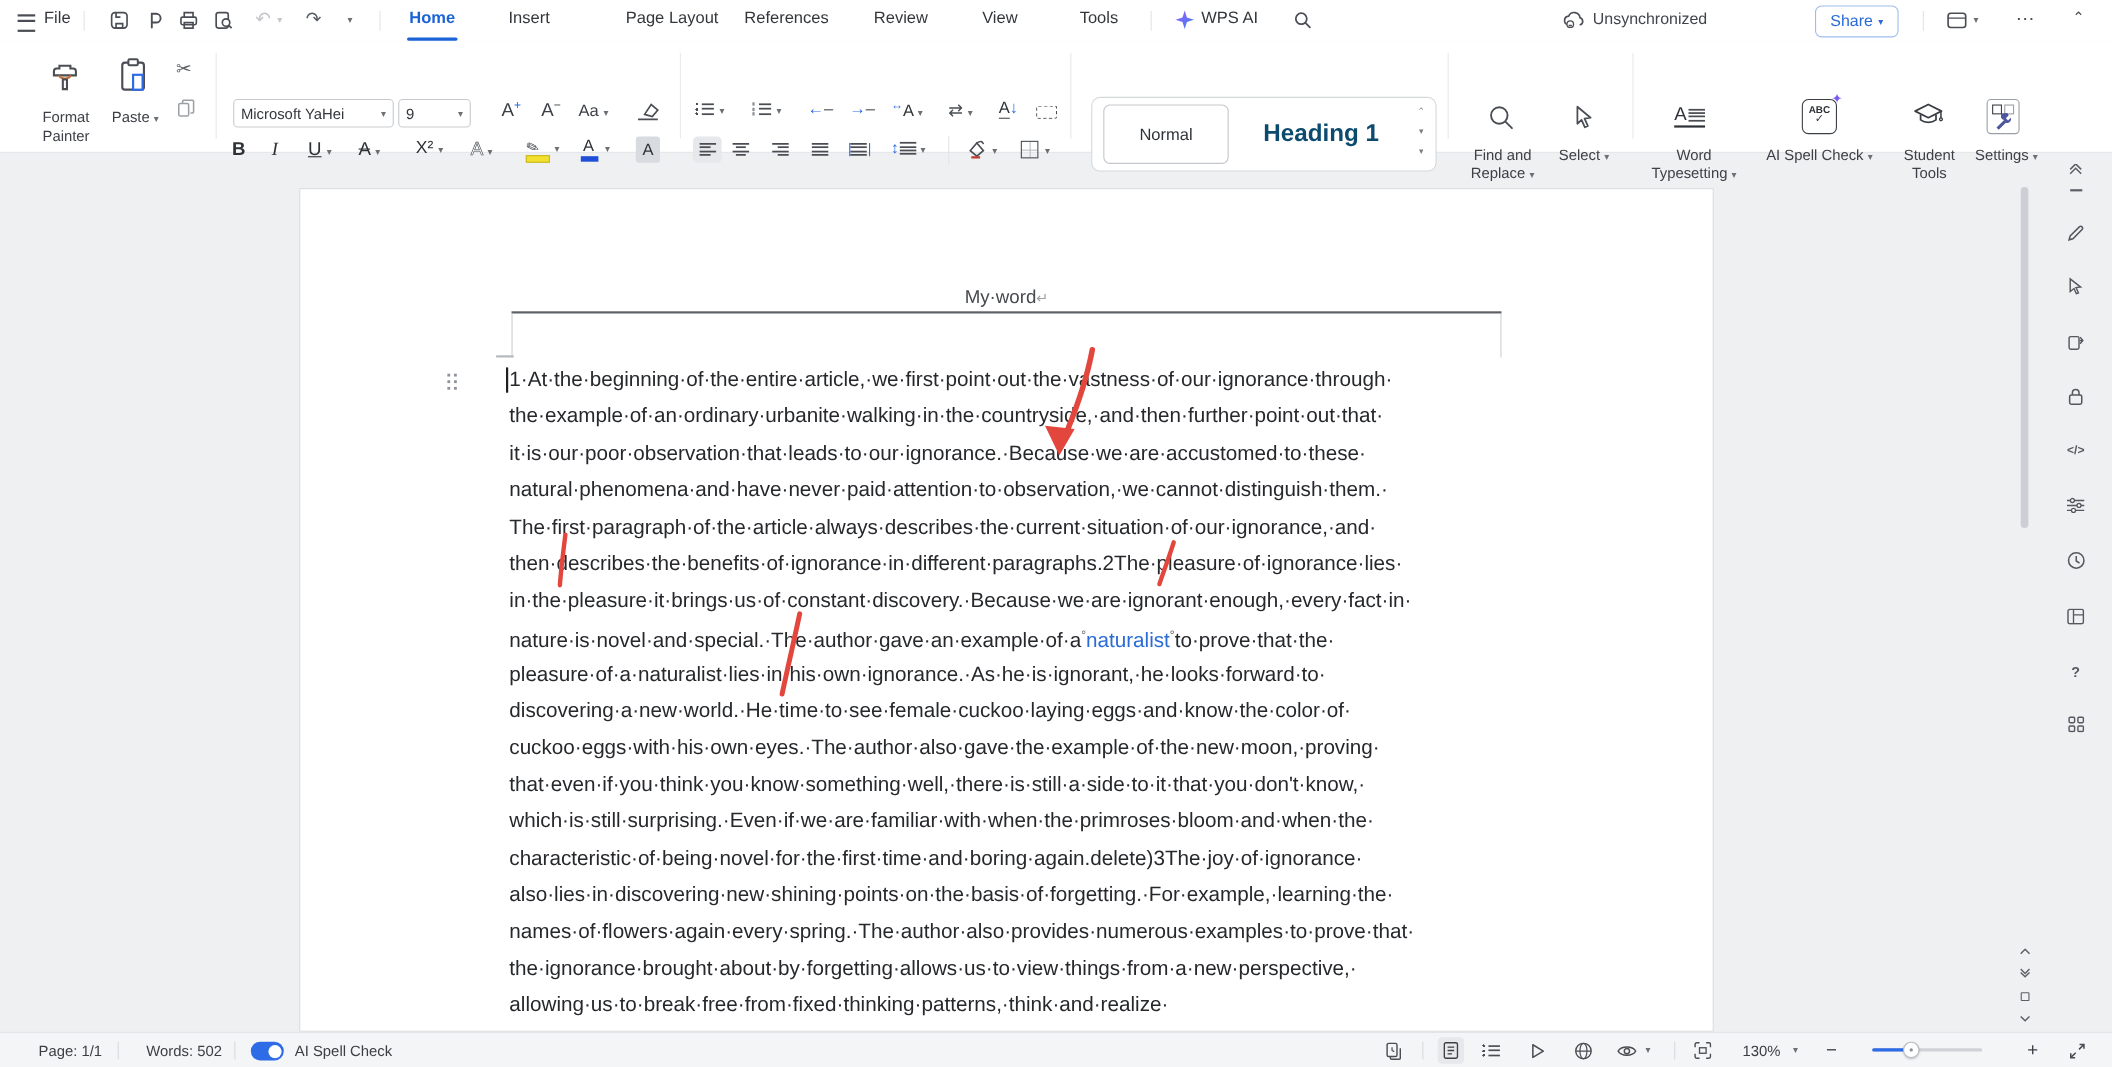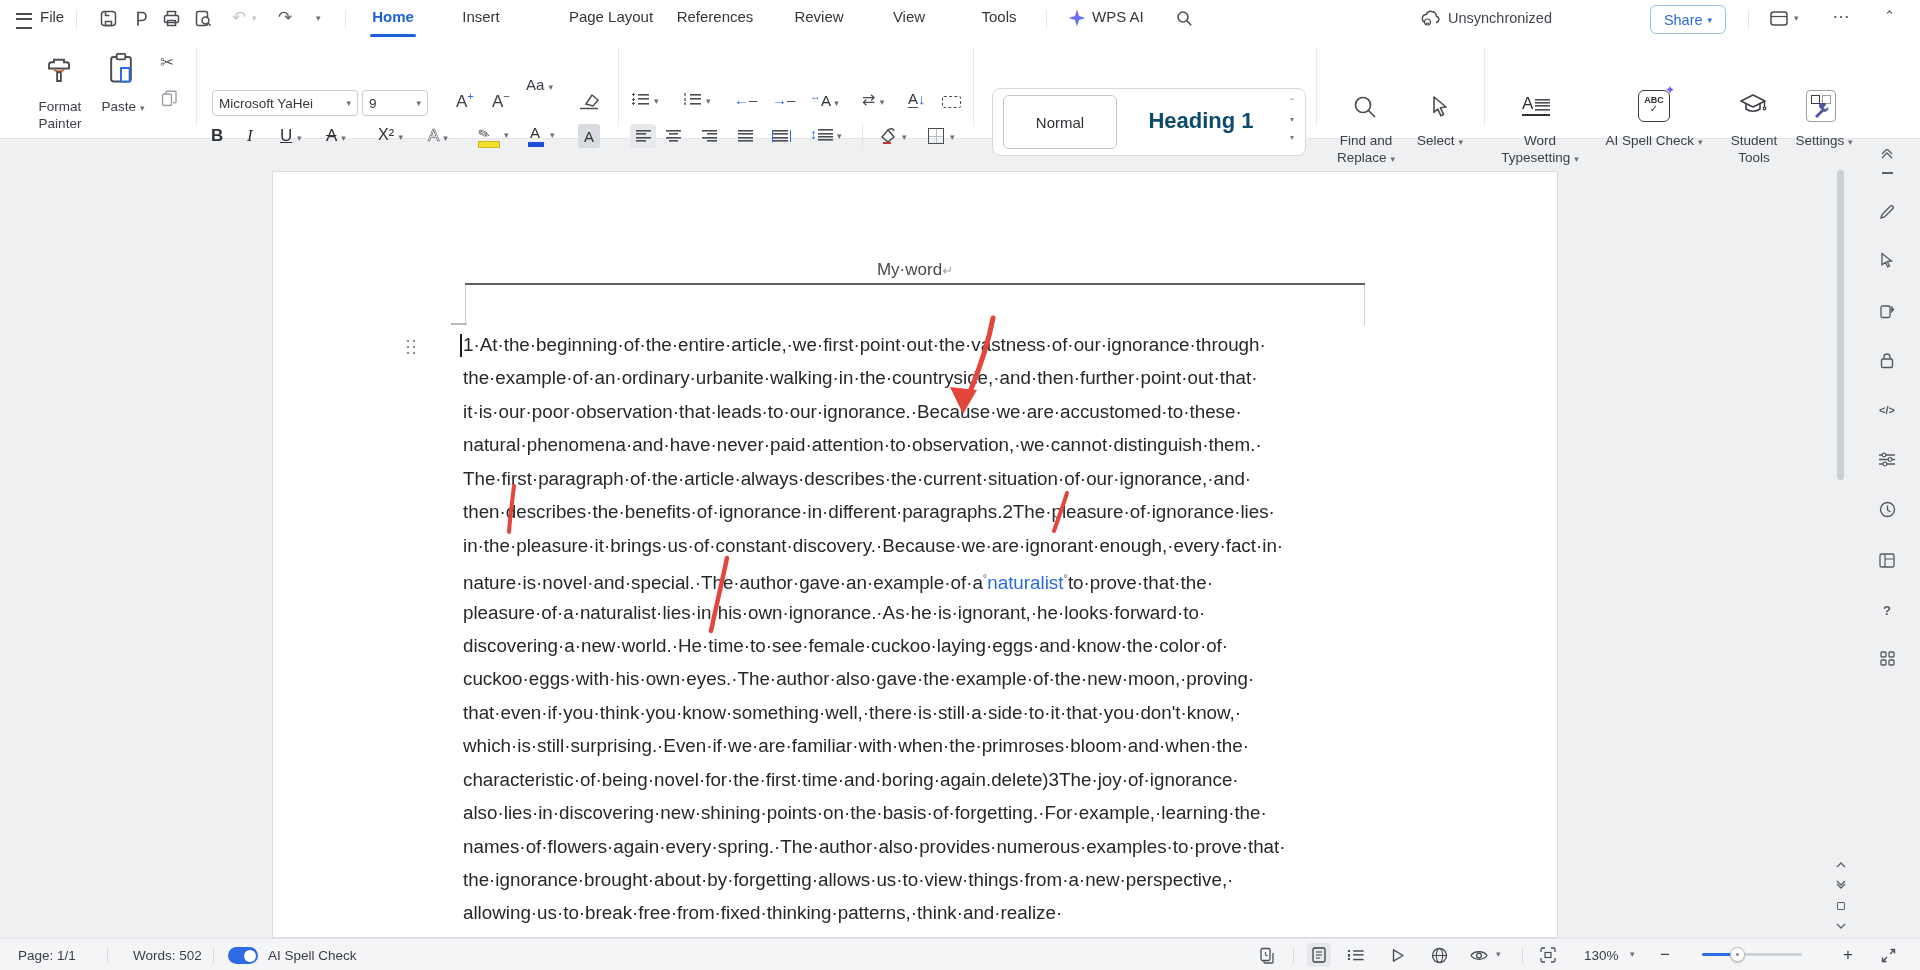--- a/index.html
+++ b/index.html
@@ -222,21 +222,21 @@
     <div class="combo" style="left:212px;top:52px;width:146px;justify-content:space-between;">
       <span>Microsoft YaHei</span>
         <span class="chev">▾</span>
     </div>
     <div class="combo" style="left:362px;top:52px;width:66px;">
       <span>9</span>
         <span class="chev">▾</span>
     </div>
     <div class="abs" style="left:456px;top:52px;font-size:17px;color:#3c4046;"><span>A</span><sup style="color:#2e6be6;font-size:11px;">+</sup></div>
     <div class="abs" style="left:492px;top:52px;font-size:17px;color:#3c4046;"><span>A</span><sup style="font-size:11px;">−</sup></div>
-    <div class="abs" style="left:526px;top:38px;font-size:15px;color:#3c4046;text-align:right;"><span>Aa</span> <span class="chev">▾</span></div>
+    <div class="abs" style="left:526px;top:54px;font-size:15px;color:#3c4046;text-align:right;"><span>Aa</span> <span class="chev">▾</span></div>
     <div class="abs" style="left:578px;top:54px;">
       <svg class="ic" width="22" height="18" viewBox="0 0 22 18">
           <path d="M8 12 L14 3 L20 8 L15 14 z" fill="none" stroke="#4a4e54" stroke-width="1.5"></path>
           <path d="M2 16.5 h18" stroke="#4a4e54" stroke-width="1.5"></path>
         </svg>
     </div>
 
     <span class="abs" style="left:211px;top:88px;font-size:17px;font-weight:bold;color:#2e3237;">B</span>
     <span class="abs" style="left:247px;top:88px;font-size:17px;font-style:italic;font-family:'Liberation Serif',serif;color:#2e3237;">I</span>
     <div class="abs" style="left:280px;top:88px;font-size:17px;color:#2e3237;"><span style="text-decoration:underline;">U</span> <span class="chev">▾</span></div>
@@ -476,21 +476,21 @@
   <div class="scroll-mini" style="top:897px;">
       <div style="width:6px;height:6px;border:1.3px solid #5b6066;border-radius:1px;"></div>
     </div>
   <div class="scroll-mini" style="top:917px;">
     <svg width="10" height="6" viewBox="0 0 10 6">
         <path d="M1 1 L5 5 L9 1" fill="none" stroke="#5b6066" stroke-width="1.3"></path>
       </svg>
   </div>
 
   <div id="statusbar">
-    <span class="abs" style="left:18px;top:9px;">Page: 1/1</span>
+    <span class="abs" style="left:35px;top:9px;">Page: 1/1</span>
     <div class="sdiv" style="left:107px;"></div>
     <span class="abs" style="left:133px;top:9px;">Words: 502</span>
     <div class="sdiv" style="left:213px;"></div>
     <div class="toggle"></div>
     <span class="abs" style="left:268px;top:9px;">AI Spell Check</span>
 
     <div class="s-ic" style="left:1255px;">
       <svg width="16" height="17" viewBox="0 0 16 17">
           <rect x="2" y="1.5" width="9" height="12" rx="1.5" fill="none" stroke="#4a4e54" stroke-width="1.3"></rect>
           <path d="M5 13.5 V15 a1 1 0 0 0 1 1 h7 a1 1 0 0 0 1 -1 V6" fill="none" stroke="#4a4e54" stroke-width="1.3"></path>

